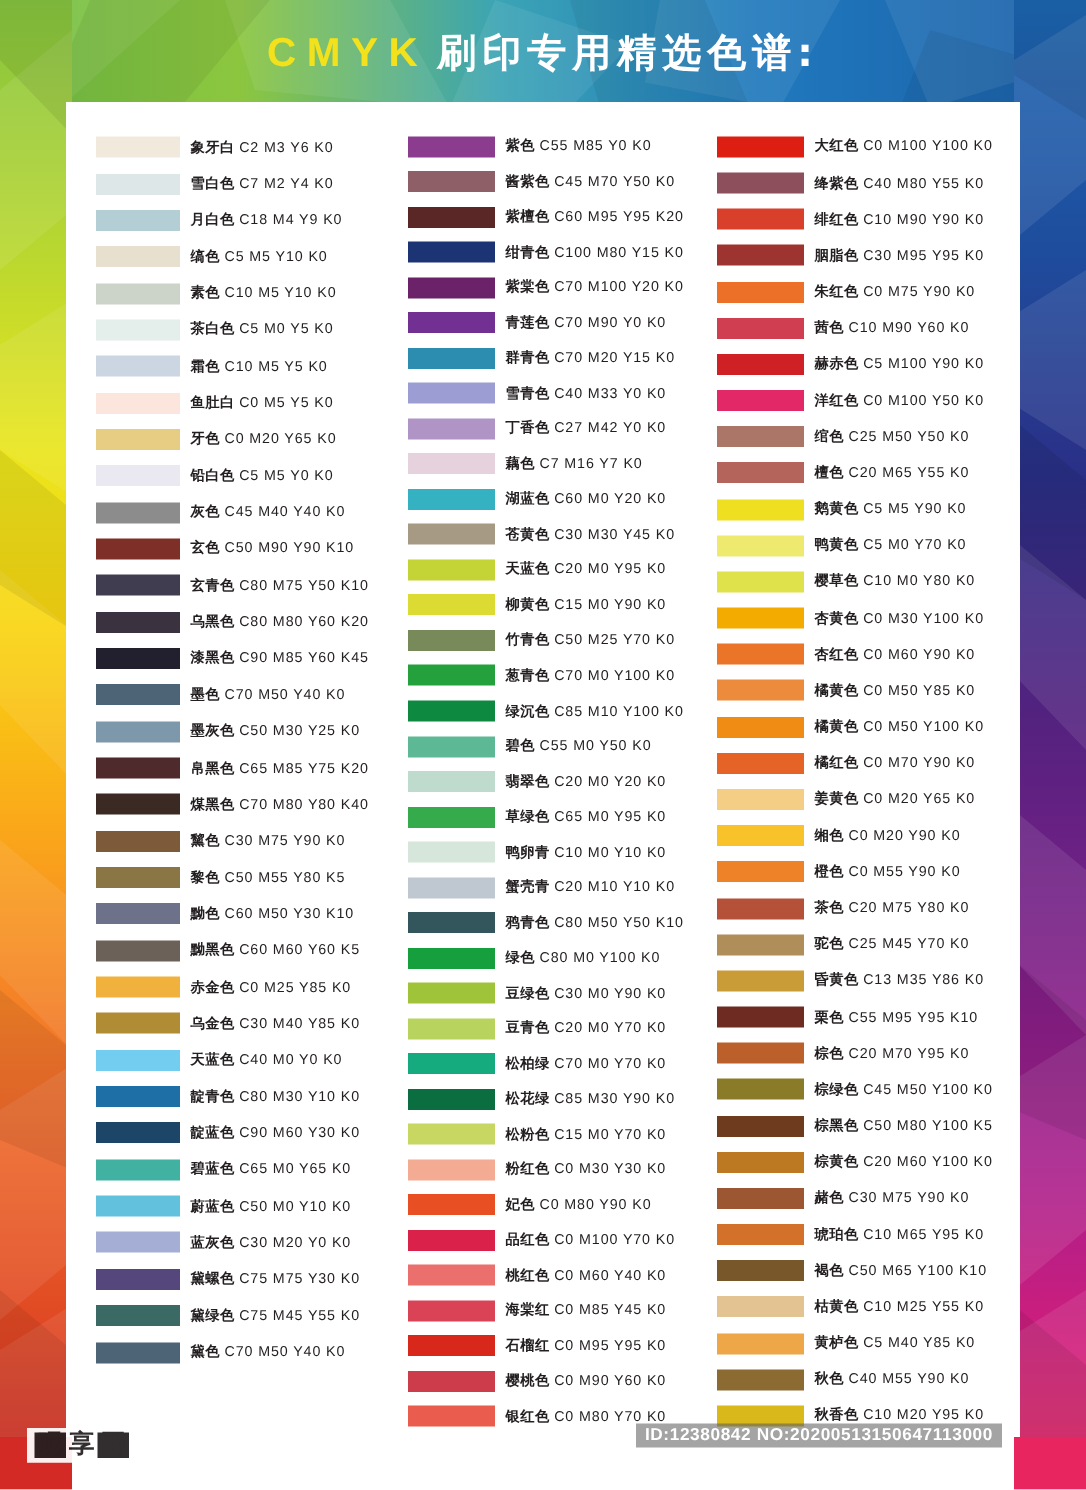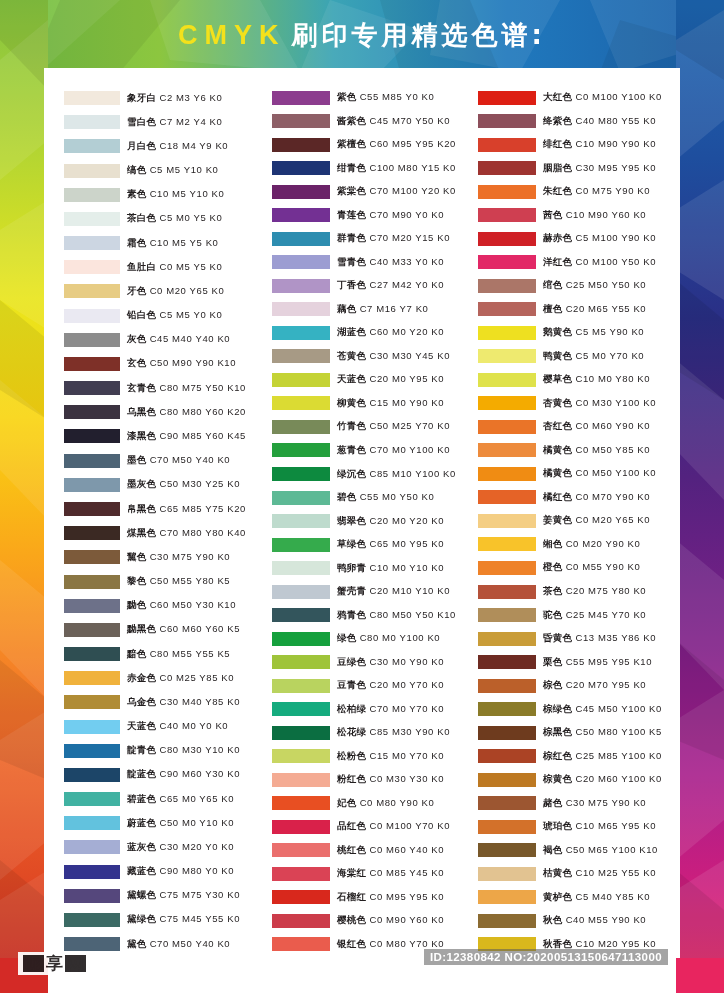--- a/index.html
+++ b/index.html
@@ -315,24 +315,20 @@
       </div>
       <div class="row">
         <span class="chip" style="background: rgb(109, 113, 137);"></span>
         <span class="label"><span class="name">黝色</span> <span class="code">C60 M50 Y30 K10</span></span>
       </div>
       <div class="row">
         <span class="chip" style="background: rgb(107, 97, 89);"></span>
         <span class="label"><span class="name">黝黑色</span> <span class="code">C60 M60 Y60 K5</span></span>
       </div>
       <div class="row">
-        <span class="chip" style="background: rgb(47, 78, 82);"></span>
-        <span class="label"><span class="name">黯色</span> <span class="code">C80 M55 Y55 K5</span></span>
-      </div>
-      <div class="row">
         <span class="chip" style="background: rgb(240, 178, 60);"></span>
         <span class="label"><span class="name">赤金色</span> <span class="code">C0 M25 Y85 K0</span></span>
       </div>
       <div class="row">
         <span class="chip" style="background: rgb(176, 140, 53);"></span>
         <span class="label"><span class="name">乌金色</span> <span class="code">C30 M40 Y85 K0</span></span>
       </div>
       <div class="row">
         <span class="chip" style="background: rgb(114, 205, 240);"></span>
         <span class="label"><span class="name">天蓝色</span> <span class="code">C40 M0 Y0 K0</span></span>
@@ -351,24 +347,20 @@
       </div>
       <div class="row">
         <span class="chip" style="background: rgb(98, 194, 222);"></span>
         <span class="label"><span class="name">蔚蓝色</span> <span class="code">C50 M0 Y10 K0</span></span>
       </div>
       <div class="row">
         <span class="chip" style="background: rgb(165, 174, 212);"></span>
         <span class="label"><span class="name">蓝灰色</span> <span class="code">C30 M20 Y0 K0</span></span>
       </div>
       <div class="row">
-        <span class="chip" style="background: rgb(51, 51, 142);"></span>
-        <span class="label"><span class="name">藏蓝色</span> <span class="code">C90 M80 Y0 K0</span></span>
-      </div>
-      <div class="row">
         <span class="chip" style="background: rgb(85, 71, 124);"></span>
         <span class="label"><span class="name">黛螺色</span> <span class="code">C75 M75 Y30 K0</span></span>
       </div>
       <div class="row">
         <span class="chip" style="background: rgb(59, 106, 100);"></span>
         <span class="label"><span class="name">黛绿色</span> <span class="code">C75 M45 Y55 K0</span></span>
       </div>
       <div class="row">
         <span class="chip" style="background: rgb(77, 100, 118);"></span>
         <span class="label"><span class="name">黛色</span> <span class="code">C70 M50 Y40 K0</span></span>
@@ -629,24 +621,20 @@
         <span class="chip" style="background: rgb(187, 96, 42);"></span>
         <span class="label"><span class="name">棕色</span> <span class="code">C20 M70 Y95 K0</span></span>
       </div>
       <div class="row">
         <span class="chip" style="background: rgb(138, 123, 41);"></span>
         <span class="label"><span class="name">棕绿色</span> <span class="code">C45 M50 Y100 K0</span></span>
       </div>
       <div class="row">
         <span class="chip" style="background: rgb(110, 59, 30);"></span>
         <span class="label"><span class="name">棕黑色</span> <span class="code">C50 M80 Y100 K5</span></span>
-      </div>
-      <div class="row">
-        <span class="chip" style="background: rgb(171, 67, 37);"></span>
-        <span class="label"><span class="name">棕红色</span> <span class="code">C25 M85 Y100 K0</span></span>
       </div>
       <div class="row">
         <span class="chip" style="background: rgb(189, 121, 34);"></span>
         <span class="label"><span class="name">棕黄色</span> <span class="code">C20 M60 Y100 K0</span></span>
       </div>
       <div class="row">
         <span class="chip" style="background: rgb(156, 86, 49);"></span>
         <span class="label"><span class="name">赭色</span> <span class="code">C30 M75 Y90 K0</span></span>
       </div>
       <div class="row">

